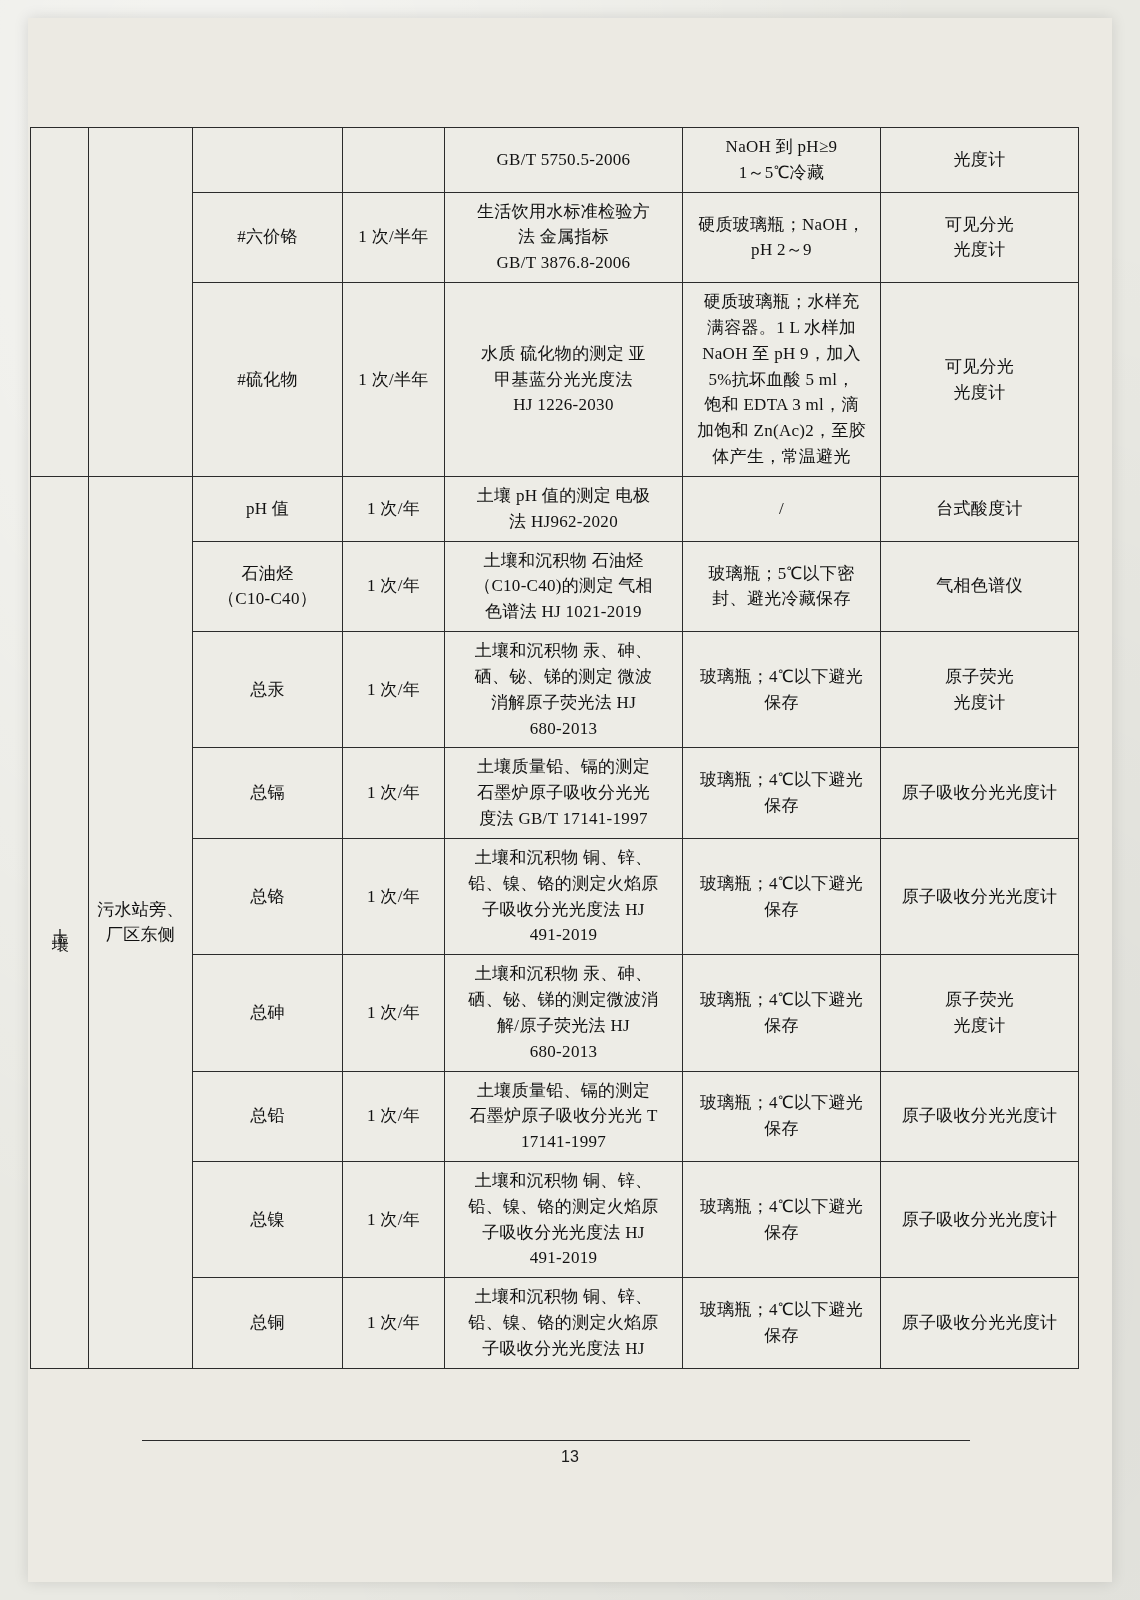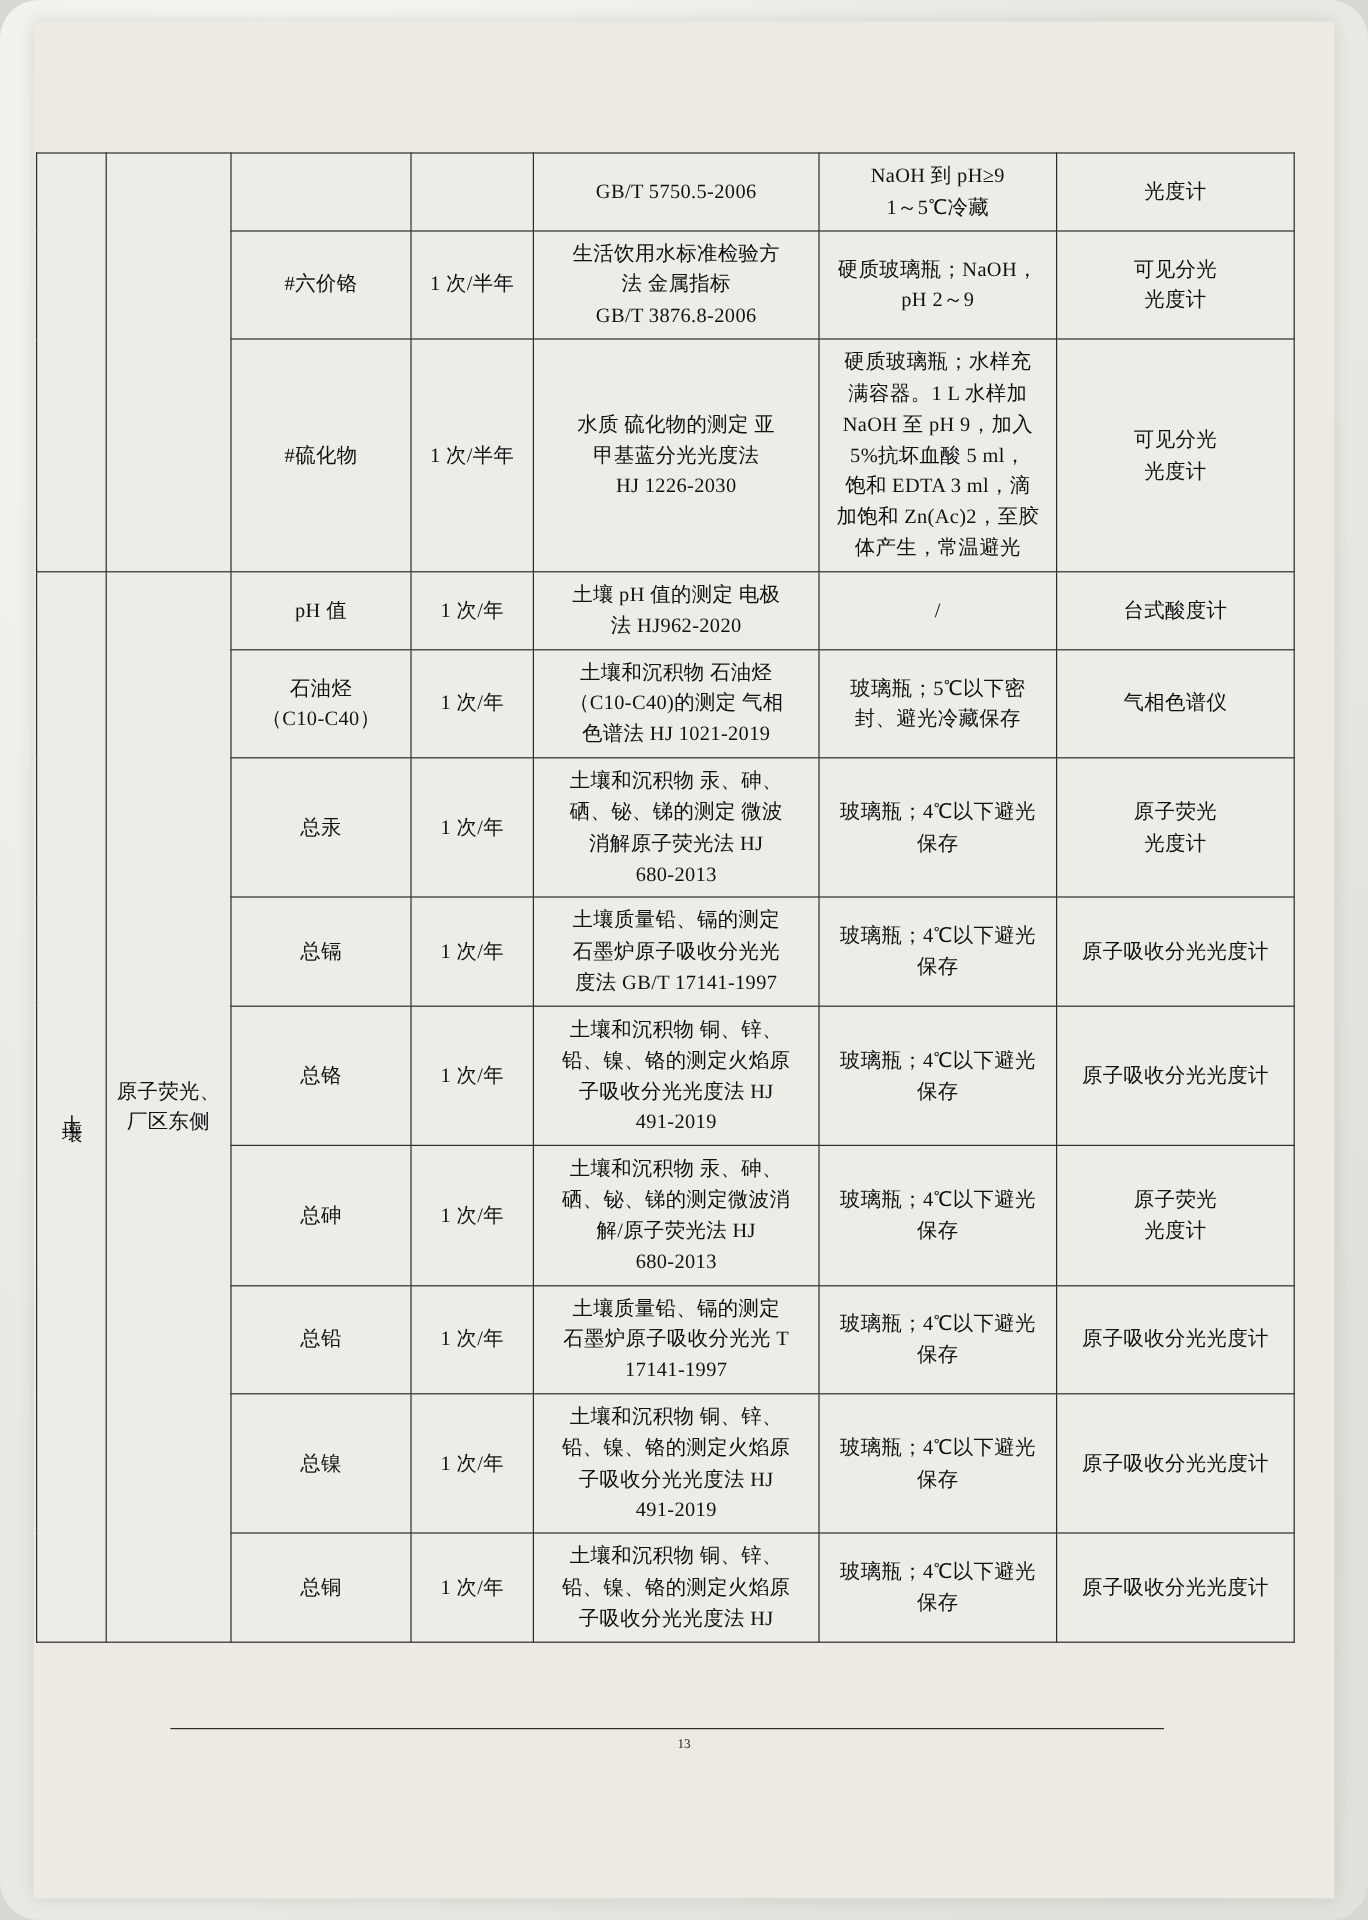--- a/index.html
+++ b/index.html
@@ -17,21 +17,20 @@
   }
   .page {
     position: absolute;
     left: 0; top: 0;
     width: 1140px;
     height: 1600px;
     background: #e9e9e3;
     background-image:
       radial-gradient(ellipse at 20% 10%, rgba(255,255,255,0.55), rgba(255,255,255,0) 55%),
       radial-gradient(ellipse at 85% 80%, rgba(0,0,0,0.05), rgba(0,0,0,0) 60%);
-    border-radius: 32px;
   }
   .sheet {
     position: absolute;
     left: 28px;
     top: 18px;
     width: 1084px;
     height: 1564px;
     background: #eceae3;
     box-shadow: 0 0 14px rgba(0,0,0,0.12);
   }
@@ -78,22 +77,22 @@
     top: 1440px;
     width: 828px;
     border-top: 1.6px solid #2b2b2b;
   }
   .page-number {
     position: absolute;
     left: 0;
     top: 1448px;
     width: 1140px;
     text-align: center;
-    font-size: 11px;
-    font-family: Liberation Serif, serif;
+    font-size: 16px;
+    font-family: Liberation Sans, sans-serif;
     color: #1b1b1b;
   }
   .smudge {
     position: absolute;
     left: 330px; top: 220px;
     width: 190px; height: 120px;
     background: radial-gradient(ellipse at center, rgba(120,120,110,0.18), rgba(120,120,110,0) 70%);
     pointer-events: none;
   }
 </style>
@@ -154,21 +153,21 @@
 加饱和 Zn(Ac)2，至胶
 体产生，常温避光</td>
           <td class="cell-multiline">可见分光
 光度计</td>
         </tr>
 
         <tr>
           <td rowspan="9">
             <span class="vertical-cn">土壤</span>
           </td>
-          <td rowspan="9" class="cell-multiline">原子荧光、厂区东侧</td>
+          <td rowspan="9" class="cell-multiline">污水站旁、厂区东侧</td>
           <td>pH 值</td>
           <td>1 次/年</td>
           <td class="cell-multiline">土壤 pH 值的测定 电极
 法 HJ962-2020</td>
           <td>/</td>
           <td>台式酸度计</td>
         </tr>
 
         <tr>
           <td class="cell-multiline">石油烃

